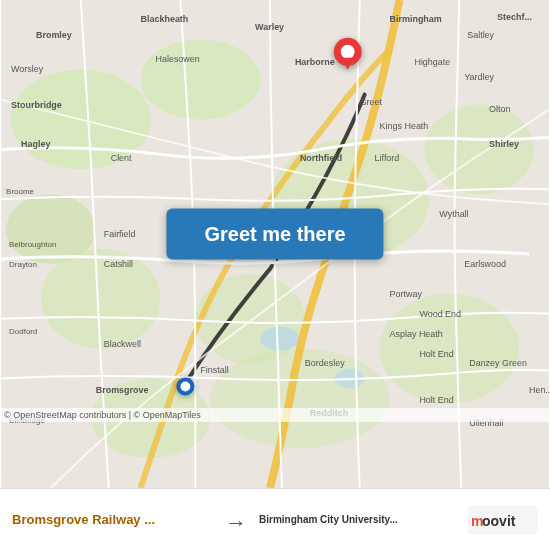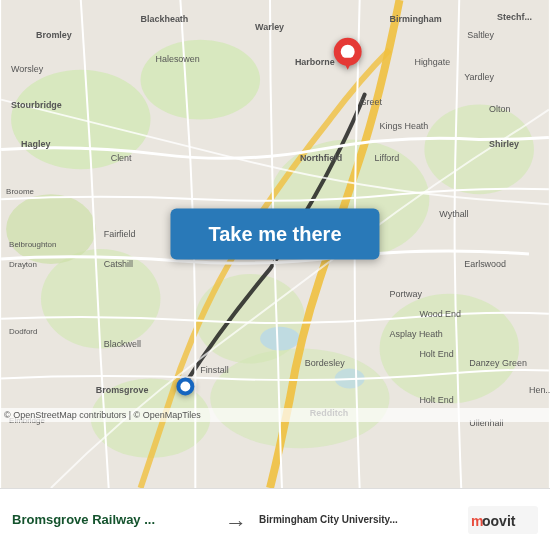--- a/index.html
+++ b/index.html
@@ -61,21 +61,21 @@
     #from-section {
       flex: 1;
       display: flex;
       flex-direction: column;
       justify-content: center;
     }
 
     #from-label {
       font-size: 13px;
       font-weight: bold;
-      color: #14532d;
+      color: #a16207;
       white-space: nowrap;
       overflow: hidden;
       text-overflow: ellipsis;
     }
 
     #arrow-section {
       padding: 0 12px;
       font-size: 22px;
       color: #555;
     }
@@ -227,21 +227,21 @@
         <circle cx="0" cy="0" r="5" fill="#fff"></circle>
       </g>
     </svg>
 
     
     <div id="attribution">
       <span>© OpenStreetMap contributors | © OpenMapTiles</span>
     </div>
 
     
-    <button id="take-me-there-btn">Take me there</button>
+    <button id="take-me-there-btn">Greet me there</button>
 
   </div>
 
   <div id="bottom-bar">
     <div id="from-section">
       <span id="from-label">Bromsgrove Railway ...</span>
     </div>
     <div id="arrow-section">→</div>
     <div id="to-section">
       <span id="to-label">Birmingham City University...</span>

